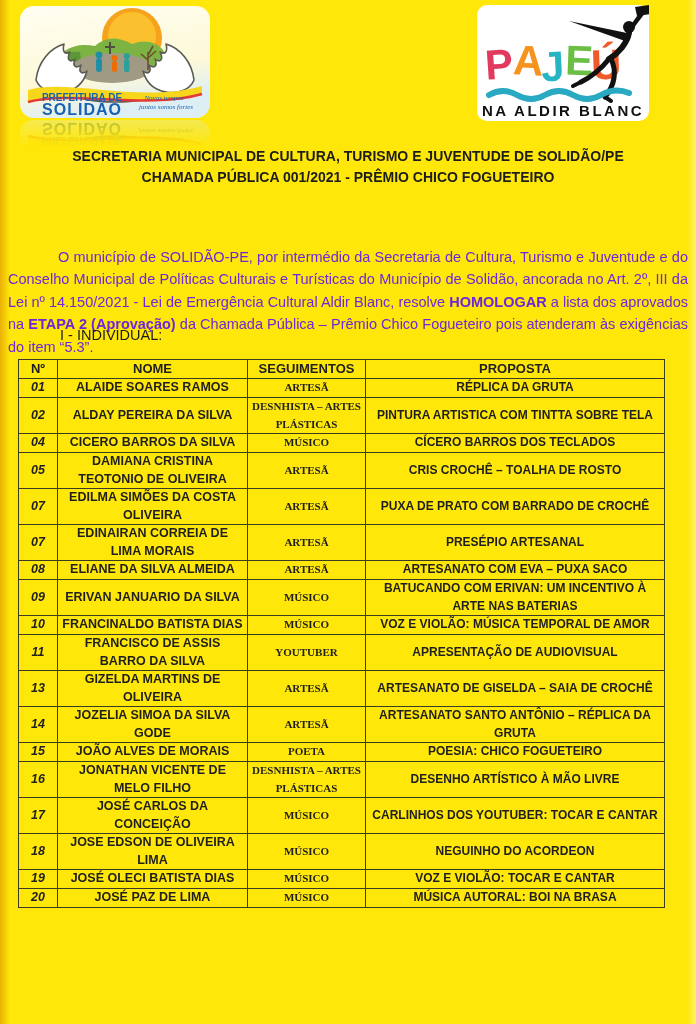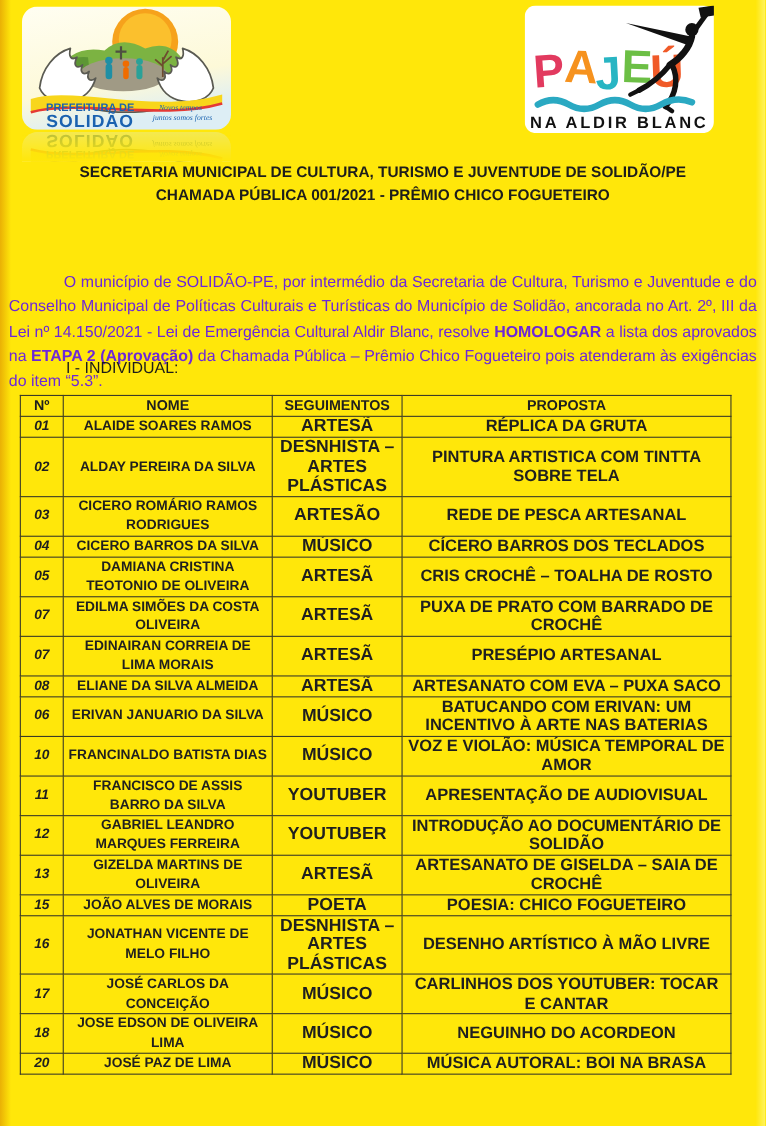--- a/index.html
+++ b/index.html
@@ -37,22 +37,22 @@
   .doc-table { position:absolute; top:359px; left:18px; width:646px;
            border-collapse:collapse; table-layout:fixed;
            font-weight:bold; color:#1f1f1f; text-align:center; }
   .doc-table th, .doc-table td {
            border:1.5px solid #3c3c26; padding:0 4px;
            vertical-align:middle; height:18px; line-height:17.5px;
            overflow:hidden; }
   .doc-table th { font-size:13px; }
   .c-num      { font-size:12.5px;font-style:italic; }
   .c-name     { font-size:12.5px; }
-  .c-segment  { font-size:16px; }
-  .c-proposal { font-size:15px;margin-top:14px; }
+  .c-segment  { font-size:11px;font-family:Liberation Serif, serif; }
+  .c-proposal { font-size:12px;margin-top:14px; }
 </style>
 </head>
 <body>
 
 <div class="page">
 
   <div class="edge-left"></div>
   <div class="edge-right"></div>
 
   <div class="logo-left">
@@ -196,26 +196,20 @@
           <td class="c-segment">ARTESÃ</td>
           <td class="c-proposal">RÉPLICA DA GRUTA</td>
         </tr>
         <tr>
           <td class="c-num">02</td>
           <td class="c-name">ALDAY PEREIRA DA SILVA</td>
           <td class="c-segment">DESNHISTA – ARTES PLÁSTICAS</td>
           <td class="c-proposal">PINTURA ARTISTICA COM TINTTA SOBRE TELA</td>
         </tr>
         <tr>
-          <td class="c-num">03</td>
-          <td class="c-name">CICERO ROMÁRIO RAMOS RODRIGUES</td>
-          <td class="c-segment">ARTESÃO</td>
-          <td class="c-proposal">REDE DE PESCA ARTESANAL</td>
-        </tr>
-        <tr>
           <td class="c-num">04</td>
           <td class="c-name">CICERO BARROS DA SILVA</td>
           <td class="c-segment">MÚSICO</td>
           <td class="c-proposal">CÍCERO BARROS DOS TECLADOS</td>
         </tr>
         <tr>
           <td class="c-num">05</td>
           <td class="c-name">DAMIANA CRISTINA TEOTONIO DE OLIVEIRA</td>
           <td class="c-segment">ARTESÃ</td>
           <td class="c-proposal">CRIS CROCHÊ – TOALHA DE ROSTO</td>
@@ -232,48 +226,48 @@
           <td class="c-segment">ARTESÃ</td>
           <td class="c-proposal">PRESÉPIO ARTESANAL</td>
         </tr>
         <tr>
           <td class="c-num">08</td>
           <td class="c-name">ELIANE DA SILVA ALMEIDA</td>
           <td class="c-segment">ARTESÃ</td>
           <td class="c-proposal">ARTESANATO COM EVA – PUXA SACO</td>
         </tr>
         <tr>
-          <td class="c-num">06</td>
+          <td class="c-num">09</td>
           <td class="c-name">ERIVAN JANUARIO DA SILVA</td>
           <td class="c-segment">MÚSICO</td>
           <td class="c-proposal">BATUCANDO COM ERIVAN: UM INCENTIVO À ARTE NAS BATERIAS</td>
         </tr>
         <tr>
           <td class="c-num">10</td>
           <td class="c-name">FRANCINALDO BATISTA DIAS</td>
           <td class="c-segment">MÚSICO</td>
           <td class="c-proposal">VOZ E VIOLÃO: MÚSICA TEMPORAL DE AMOR</td>
         </tr>
         <tr>
           <td class="c-num">11</td>
           <td class="c-name">FRANCISCO DE ASSIS BARRO DA SILVA</td>
           <td class="c-segment">YOUTUBER</td>
           <td class="c-proposal">APRESENTAÇÃO DE AUDIOVISUAL</td>
         </tr>
         <tr>
-          <td class="c-num">12</td>
-          <td class="c-name">GABRIEL LEANDRO MARQUES FERREIRA</td>
-          <td class="c-segment">YOUTUBER</td>
-          <td class="c-proposal">INTRODUÇÃO AO DOCUMENTÁRIO DE SOLIDÃO</td>
-        </tr>
-        <tr>
           <td class="c-num">13</td>
           <td class="c-name">GIZELDA MARTINS DE OLIVEIRA</td>
           <td class="c-segment">ARTESÃ</td>
           <td class="c-proposal">ARTESANATO DE GISELDA – SAIA DE CROCHÊ</td>
+        </tr>
+        <tr>
+          <td class="c-num">14</td>
+          <td class="c-name">JOZELIA SIMOA DA SILVA GODE</td>
+          <td class="c-segment">ARTESÃ</td>
+          <td class="c-proposal">ARTESANATO SANTO ANTÔNIO – RÉPLICA DA GRUTA</td>
         </tr>
         <tr>
           <td class="c-num">15</td>
           <td class="c-name">JOÃO ALVES DE MORAIS</td>
           <td class="c-segment">POETA</td>
           <td class="c-proposal">POESIA: CHICO FOGUETEIRO</td>
         </tr>
         <tr>
           <td class="c-num">16</td>
           <td class="c-name">JONATHAN VICENTE DE MELO FILHO</td>
@@ -286,20 +280,26 @@
           <td class="c-segment">MÚSICO</td>
           <td class="c-proposal">CARLINHOS DOS YOUTUBER: TOCAR E CANTAR</td>
         </tr>
         <tr>
           <td class="c-num">18</td>
           <td class="c-name">JOSE EDSON DE OLIVEIRA LIMA</td>
           <td class="c-segment">MÚSICO</td>
           <td class="c-proposal">NEGUINHO DO ACORDEON</td>
         </tr>
         <tr>
+          <td class="c-num">19</td>
+          <td class="c-name">JOSÉ OLECI BATISTA DIAS</td>
+          <td class="c-segment">MÚSICO</td>
+          <td class="c-proposal">VOZ E VIOLÃO: TOCAR E CANTAR</td>
+        </tr>
+        <tr>
           <td class="c-num">20</td>
           <td class="c-name">JOSÉ PAZ DE LIMA</td>
           <td class="c-segment">MÚSICO</td>
           <td class="c-proposal">MÚSICA AUTORAL: BOI NA BRASA</td>
         </tr>
       </tbody>
   </table>
 
 </div>
 

